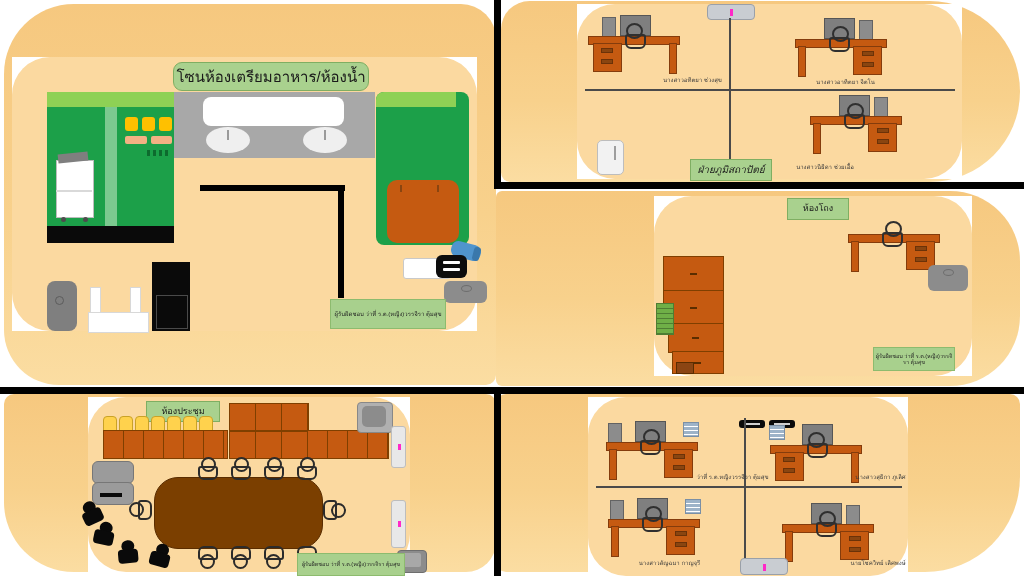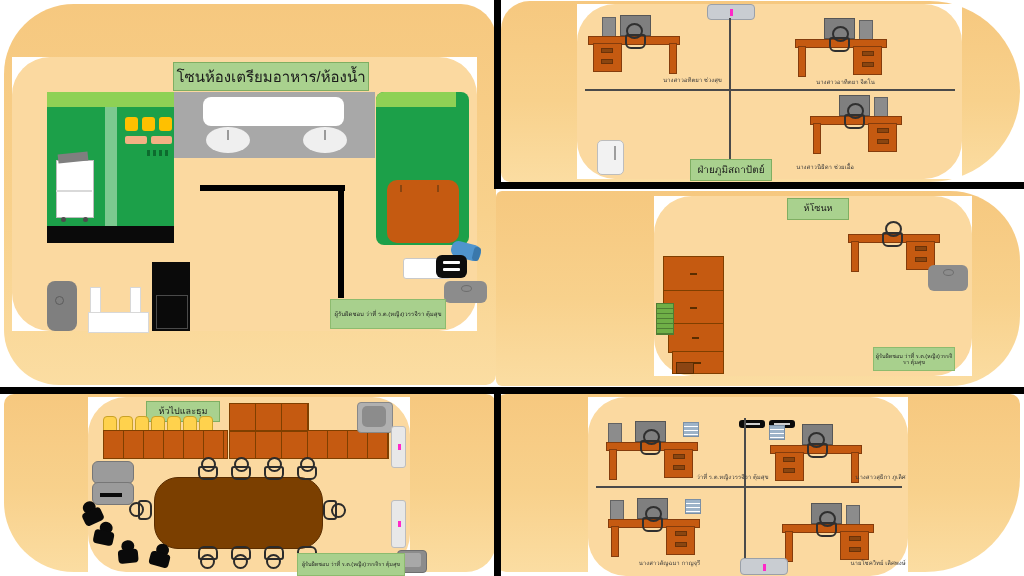--- a/index.html
+++ b/index.html
@@ -57,21 +57,21 @@
 
   <div class="region" style="left:4px;top:4px;width:492px;height:381px;border-radius:70px 35px 10px 55px;"></div>
   <div class="region" style="left:501px;top:1px;width:519px;height:181px;border-radius:30px 95px 95px 10px;"></div>
   <div class="region" style="left:496px;top:191px;width:524px;height:195px;border-radius:6px 70px 70px 6px;"></div>
   <div class="region" style="left:4px;top:394px;width:492px;height:178px;border-radius:10px 10px 30px 70px;"></div>
   <div class="region" style="left:496px;top:394px;width:524px;height:178px;border-radius:10px 10px 95px 10px;"></div>
 
   <div class="zone-white" style="left:12px;top:57px;width:465px;height:274px;">
     <div class="panel"></div>
   </div>
-  <div class="glabel" style="left:173px;top:62px;width:194px;height:27px;font-size:15px;">โซนห้องเตรียมอาหาร/ห้องน้ำ</div>
+  <div class="glabel" style="left:173px;top:62px;width:194px;height:27px;font-size:15px;border-radius:9px;">โซนห้องเตรียมอาหาร/ห้องน้ำ</div>
 
   <div style="position:absolute;left:47px;top:92px;width:127px;height:134px;background:#1ca049;"></div>
   <div style="position:absolute;left:47px;top:92px;width:127px;height:15px;background:#8ed155;"></div>
   <div style="position:absolute;left:105px;top:107px;width:12px;height:119px;background:#7cc98f;"></div>
   <div style="position:absolute;left:125px;top:117px;width:13px;height:14px;background:#ffc000;border-radius:3px;"></div>
   <div style="position:absolute;left:142px;top:117px;width:13px;height:14px;background:#ffc000;border-radius:3px;"></div>
   <div style="position:absolute;left:159px;top:117px;width:13px;height:14px;background:#ffc000;border-radius:3px;"></div>
   <div style="position:absolute;left:125px;top:136px;width:22px;height:8px;background:#f4b183;border-radius:2px;"></div>
   <div style="position:absolute;left:151px;top:136px;width:21px;height:8px;background:#f4b183;border-radius:2px;"></div>
   <div style="position:absolute;left:147px;top:150px;width:22px;height:6px;background:repeating-linear-gradient(90deg,#0d6b2e 0 3px,transparent 3px 6px);"></div>
@@ -147,26 +147,26 @@
     <div class="leg"></div>
     <div class="drawers"></div>
     <div class="chair"></div>
   </div>
   <div style="position:absolute;left:597px;top:140px;width:25px;height:33px;background:#f2f2f2;border:1px solid #bdbdbd;border-radius:5px;"></div>
   <div style="position:absolute;left:614px;top:146px;width:2px;height:14px;background:#9e9e9e;"></div>
 
   <div class="nlabel" style="left:645px;top:77px;width:95px;">นางสาวอทิตยา ช่วงสุข</div>
   <div class="nlabel" style="left:798px;top:79px;width:95px;">นางสาวอาทิตยา จิตโน</div>
   <div class="nlabel" style="left:775px;top:164px;width:100px;">นางสาวนิธิดา ช่วยเอื้อ</div>
-  <div class="glabel" style="left:690px;top:159px;width:80px;height:20px;font-size:10px;">ฝ่ายภูมิสถาปัตย์</div>
+  <div class="glabel" style="left:690px;top:159px;width:80px;height:20px;font-size:10px;font-style:italic;">ฝ่ายภูมิสถาปัตย์</div>
 
   <div class="zone-white" style="left:654px;top:196px;width:318px;height:180px;">
     <div class="panel"></div>
   </div>
-  <div class="glabel" style="left:787px;top:198px;width:60px;height:20px;font-size:9px;">ห้โซนห</div>
+  <div class="glabel" style="left:787px;top:198px;width:60px;height:20px;font-size:9px;">ห้องโถง</div>
 
   <div class="cab" style="left:663px;top:256px;width:59px;height:34px;"></div>
   <div class="cab" style="left:663px;top:290px;width:59px;height:33px;"></div>
   <div class="cab" style="left:668px;top:323px;width:54px;height:28px;"></div>
   <div class="cab" style="left:672px;top:351px;width:50px;height:21px;"></div>
   <div style="position:absolute;left:656px;top:303px;width:16px;height:30px;background:#6faf47;border:1px solid #4e7d33;background-image:repeating-linear-gradient(180deg,transparent 0 4px,#4e7d33 4px 5px);"></div>
   <div style="position:absolute;left:676px;top:362px;width:16px;height:10px;background:#8b4513;border:1px solid #5a2d00;"></div>
 
   <div class="desk" style="left:848px;top:210px;">
     <div class="surface"></div>
@@ -174,21 +174,21 @@
     <div class="drawers"></div>
     <div class="chair"></div>
   </div>
   <div style="position:absolute;left:928px;top:265px;width:40px;height:26px;background:#8c8c8c;border-radius:6px;"></div>
   <div style="position:absolute;left:943px;top:269px;width:9px;height:5px;border:1px solid #6e6e6e;border-radius:50%;"></div>
   <div class="rlabel" style="left:873px;top:347px;width:78px;height:20px;font-size:5.5px;">ผู้รับผิดชอบ  ว่าที่ ร.ต.(หญิง)วรรจิรา ตุ้มสุข</div>
 
   <div class="zone-white" style="left:88px;top:397px;width:322px;height:175px;">
     <div class="panel"></div>
   </div>
-  <div class="glabel" style="left:146px;top:401px;width:72px;height:19px;font-size:9px;">ห้วไปและธุม</div>
+  <div class="glabel" style="left:146px;top:401px;width:72px;height:19px;font-size:9px;">ห้องประชุม</div>
 
   <div style="position:absolute;left:103px;top:416px;width:124px;height:14px;">
     <span class="ybox"></span><span class="ybox"></span><span class="ybox"></span><span class="ybox"></span><span class="ybox"></span><span class="ybox"></span><span class="ybox"></span><span class="ybox"></span>
   </div>
   <div class="cabrow" style="left:103px;top:430px;width:123px;height:27px;
        background-image:repeating-linear-gradient(90deg,transparent 0 19px,#7f3f00 19px 20px),linear-gradient(#5a2d00,#5a2d00);
        background-size:100% 100%,0 0;"></div>
   <div class="cabrow" style="left:229px;top:403px;width:78px;height:54px;
        background-image:repeating-linear-gradient(90deg,transparent 0 25px,#7f3f00 25px 26px),linear-gradient(180deg,transparent 0 26px,#7f3f00 26px 28px,transparent 28px);"></div>
   <div class="cabrow" style="left:307px;top:430px;width:80px;height:27px;

